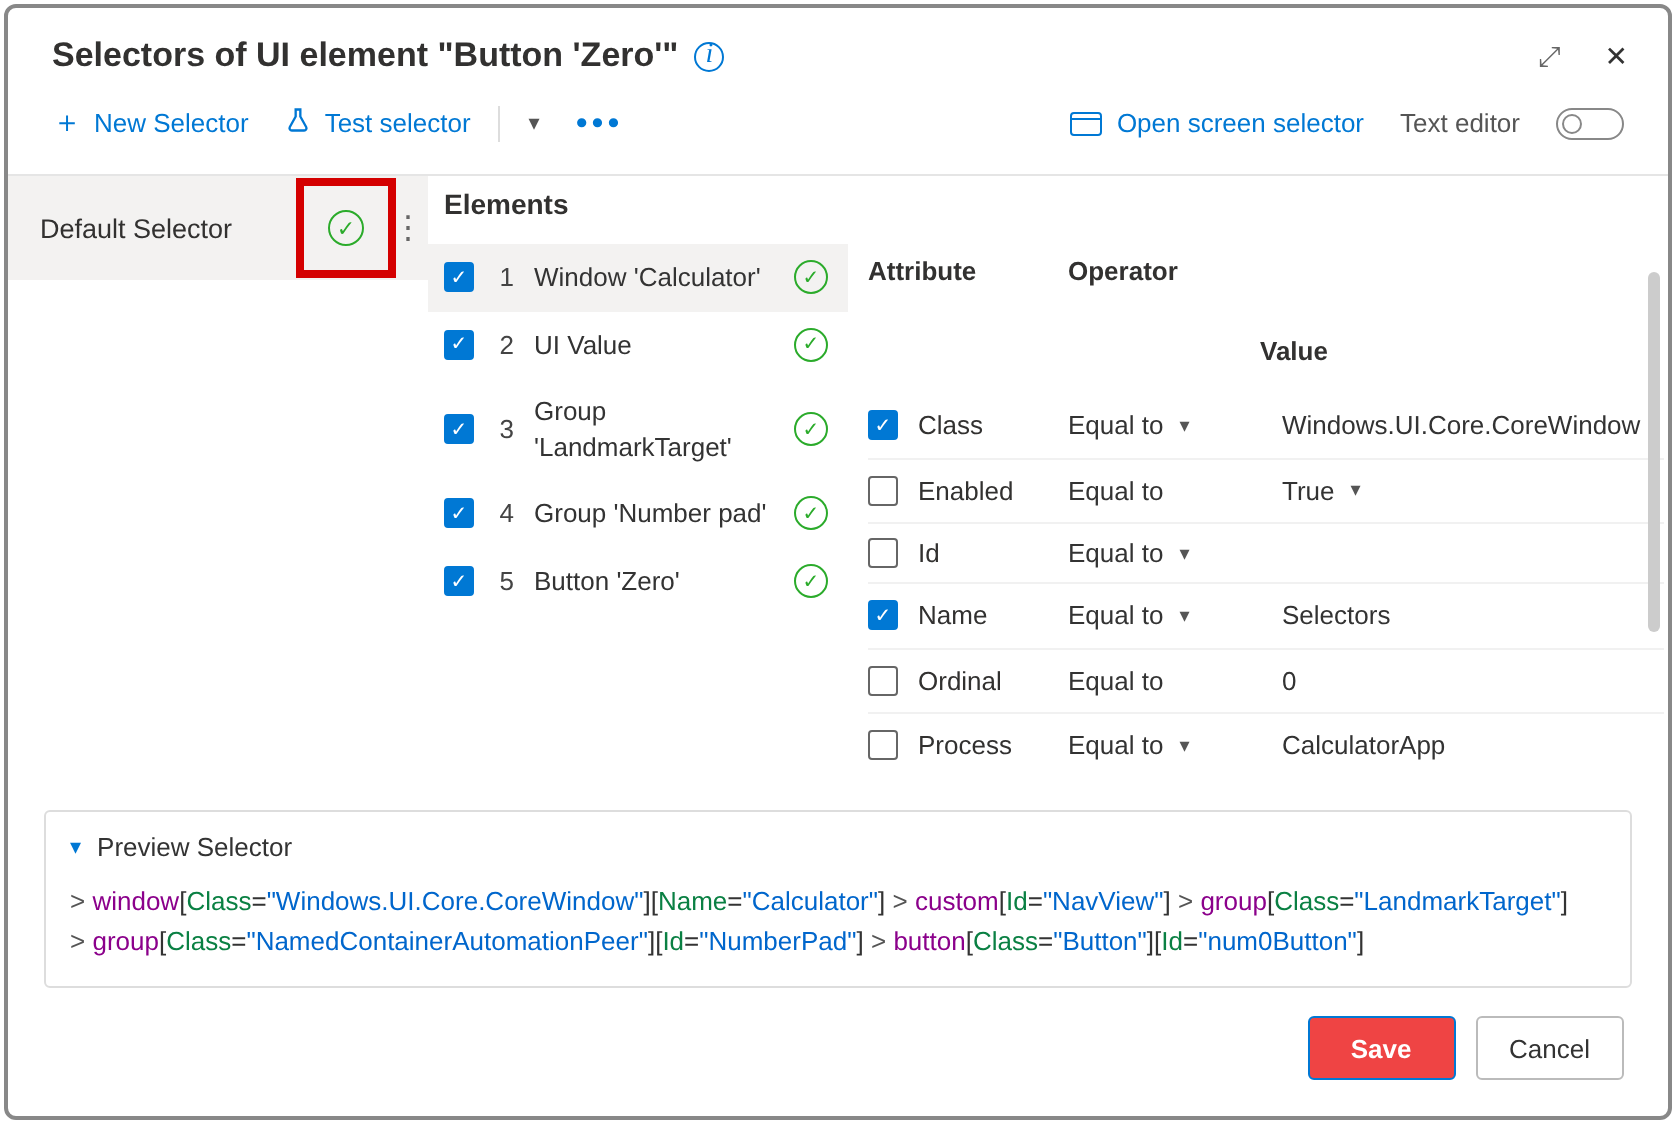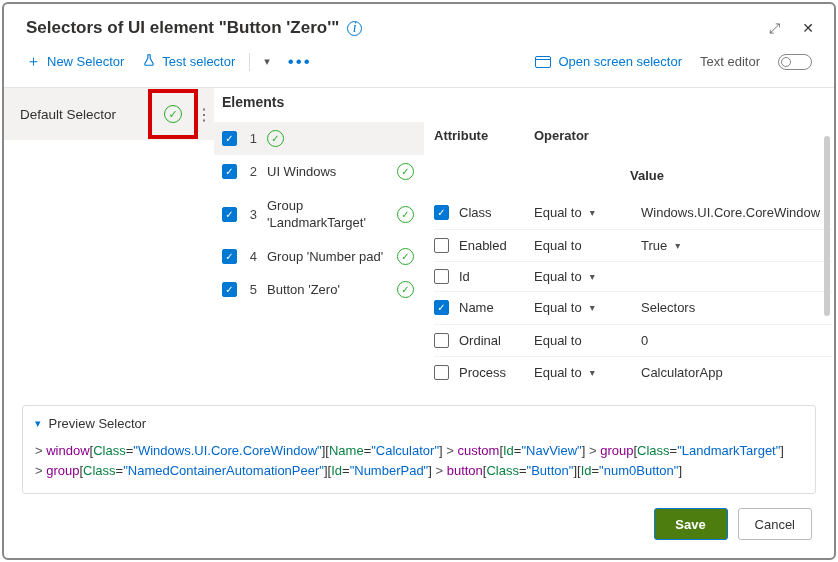--- a/index.html
+++ b/index.html
@@ -184,21 +184,21 @@
   
   .footer {
     display:flex; justify-content:flex-end; gap:10px;
     padding:14px 22px 18px 0;
   }
   .btn {
     min-width:74px; height:32px; border-radius:3px; font-size:13px;
     display:flex; align-items:center; justify-content:center; cursor:pointer;
     padding:0 16px;
   }
-  .btn-primary { background:#4d7c0f; color:#fff; border:1px solid #0078d4; font-weight:600;}
+  .btn-primary { background:#ef4444; color:#fff; border:1px solid #0078d4; font-weight:600;}
   .btn-default { background:#fff; color:#333; border:1px solid #bbb; }
 </style>
 </head>
 <body>
 
 <div class="outer">
 <div class="dialog">
 
   <div class="header">
     <div class="header-title">Selectors of UI element "Button 'Zero'"</div>
@@ -250,26 +250,27 @@
         <span class="vdots">⋮</span>
       </div>
     </div>
 
     <div class="mid-pane">
       <div class="elements-title">Elements</div>
       <div id="elements-list">
             <div class="elem-row sel">
               <span class="chk on">✓</span>
               <span class="elem-idx">1</span>
+              <span class="elem-name">Window 'Calculator'</span>
               <span class="elem-ok">✓</span>
             </div>
             <div class="elem-row">
               <span class="chk on">✓</span>
               <span class="elem-idx">2</span>
-              <span class="elem-name">UI Windows</span>
+              <span class="elem-name">UI Value</span>
               <span class="elem-ok">✓</span>
             </div>
             <div class="elem-row">
               <span class="chk on">✓</span>
               <span class="elem-idx">3</span>
               <span class="elem-name">Group 'LandmarkTarget'</span>
               <span class="elem-ok">✓</span>
             </div>
             <div class="elem-row">
               <span class="chk on">✓</span>

